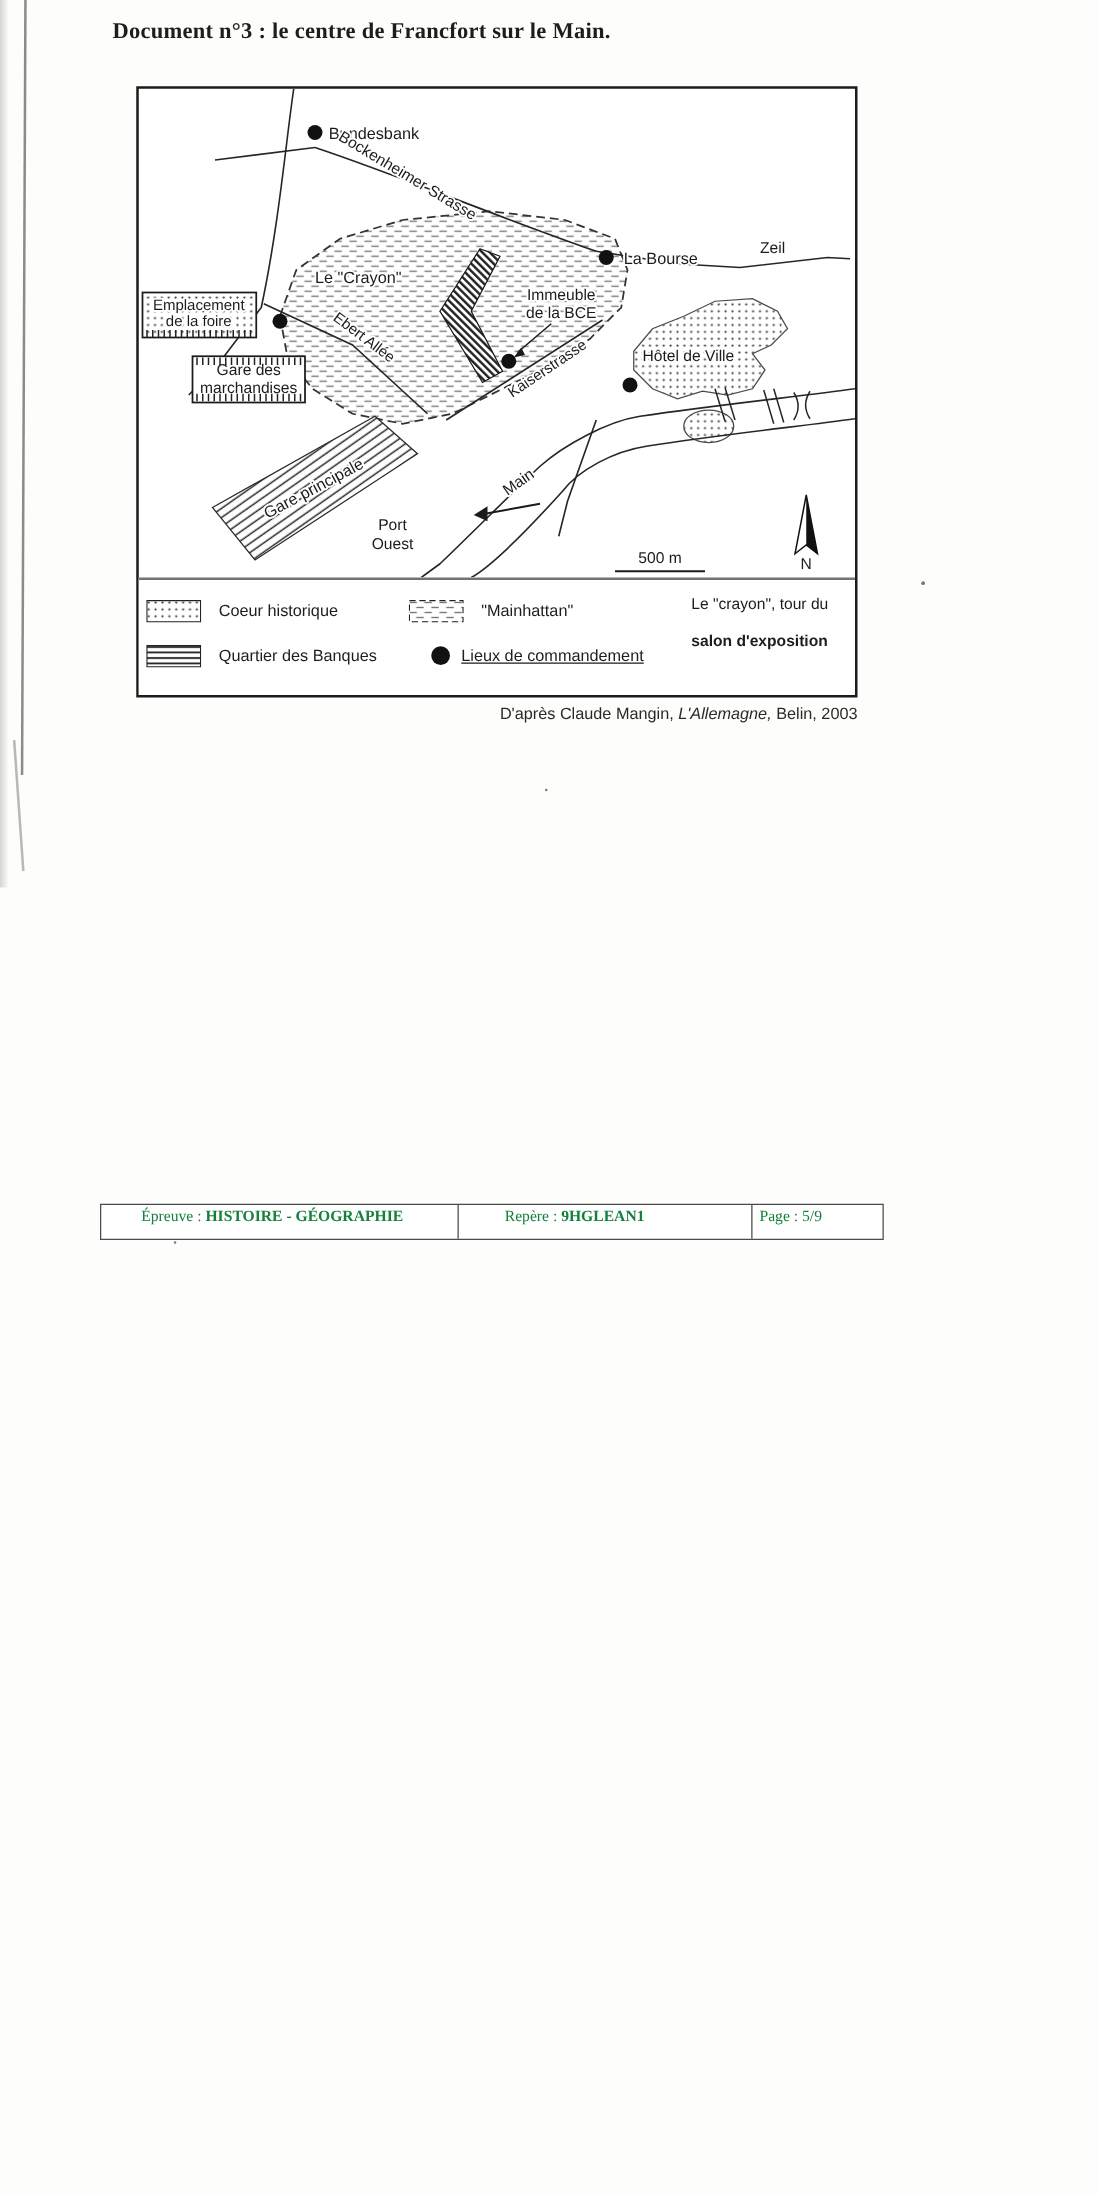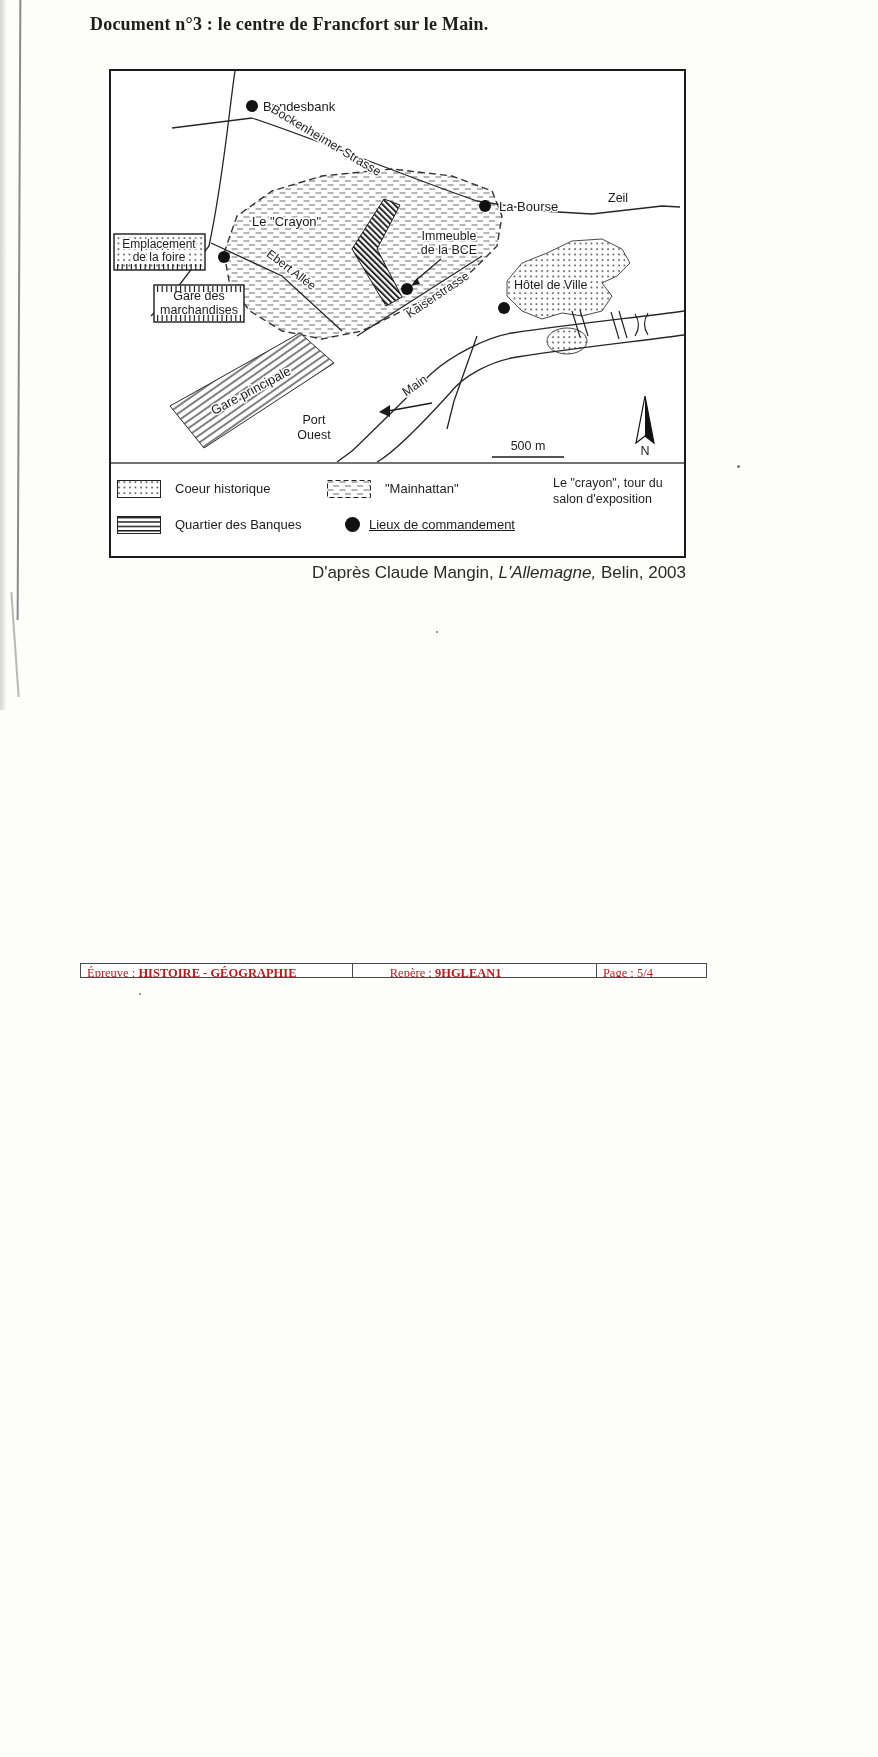--- a/index.html
+++ b/index.html
@@ -23,26 +23,26 @@
   svg text{fill:#1c1c1c;font-family:"Liberation Sans",sans-serif;}
   .halo{paint-order:stroke;stroke:#ffffff;stroke-width:3px;stroke-linejoin:round;}
   
   .legend{position:relative;height:92px;border-top:2px solid #737373;background:#fff;}
   .legend .lbl{position:absolute;font-size:13px;white-space:nowrap;}
   .legend .note{position:absolute;font-size:12.5px;white-space:nowrap;}
   .legend .sw{position:absolute;}
   .legend .cmd-dot{position:absolute;width:15px;height:15px;border-radius:50%;background:#111;}
   
   .attribution{position:absolute;left:300px;top:563px;width:386px;text-align:right;
-               font-size:17px;color:#2a2a2a;}
+               font-size:13px;color:#2a2a2a;}
   .attribution .work{font-style:italic;}
   
-  .footer{position:absolute;left:80px;top:963px;width:627px;height:15px;display:flex;
+  .footer{position:absolute;left:80px;top:963px;width:627px;height:29px;display:flex;
           border:1px solid #4a4a4a;box-sizing:border-box;background:#fff;
-          font-family:"Liberation Serif",serif;font-size:12.5px;color:#b91c1c;}
+          font-family:"Liberation Serif",serif;font-size:12.5px;color:#15803d;padding-left:26px;}
   .footer .cell{box-sizing:border-box;padding-left:6px;line-height:18px;white-space:nowrap;overflow:hidden;}
   .footer .c1{width:287px;border-right:1px solid #4a4a4a;}
   .footer .c2{width:225px;border-right:1px solid #4a4a4a;margin-left:31px;}
   .footer .c3{width:115px;}
   .footer b{font-weight:bold;}
 </style>
 </head>
 <body>
 
 <div class="page">
@@ -180,21 +180,21 @@
         <rect width="43" height="17" x="0.5" y="0.5" fill="url(#pat-dots)" stroke="#222" stroke-width="1"></rect>
       </svg>
       <div class="lbl" style="left:64px;top:17px;">Coeur historique</div>
 
       <svg class="sw" style="left:216px;top:16px;" width="44" height="18">
         <rect width="43" height="17" x="0.5" y="0.5" fill="url(#pat-dash)" stroke="#222" stroke-width="1" stroke-dasharray="5 3"></rect>
       </svg>
       <div class="lbl" style="left:274px;top:17px;">"Mainhattan"</div>
 
       <div class="note" style="left:442px;top:12px;">Le "crayon", tour du</div>
-      <div class="note" style="left:442px;top:28px;">salon d'exposition</div>
+      <div class="note" style="left:442px;top:42px;font-weight:bold;">salon d'exposition</div>
 
       <svg class="sw" style="left:6px;top:52px;" width="44" height="18">
         <rect width="43" height="17" x="0.5" y="0.5" fill="url(#pat-hlines)" stroke="#222" stroke-width="1"></rect>
       </svg>
       <div class="lbl" style="left:64px;top:53px;">Quartier des Banques</div>
 
       <div class="cmd-dot" style="left:234px;top:53px;"></div>
       <div class="lbl" style="left:258px;top:53px;text-decoration:underline;">Lieux de commandement</div>
     </div>
   </div>
@@ -204,17 +204,17 @@
   </div>
 
   <div class="footer">
     <div class="cell c1">
       <span>Épreuve : </span><b>HISTOIRE - GÉOGRAPHIE</b>
     </div>
     <div class="cell c2">
       <span>Repère : </span><b>9HGLEAN1</b>
     </div>
     <div class="cell c3">
-      <span>Page : 5/4</span>
+      <span>Page : 5/9</span>
     </div>
   </div>
 
 </div>
 
 </body></html>

